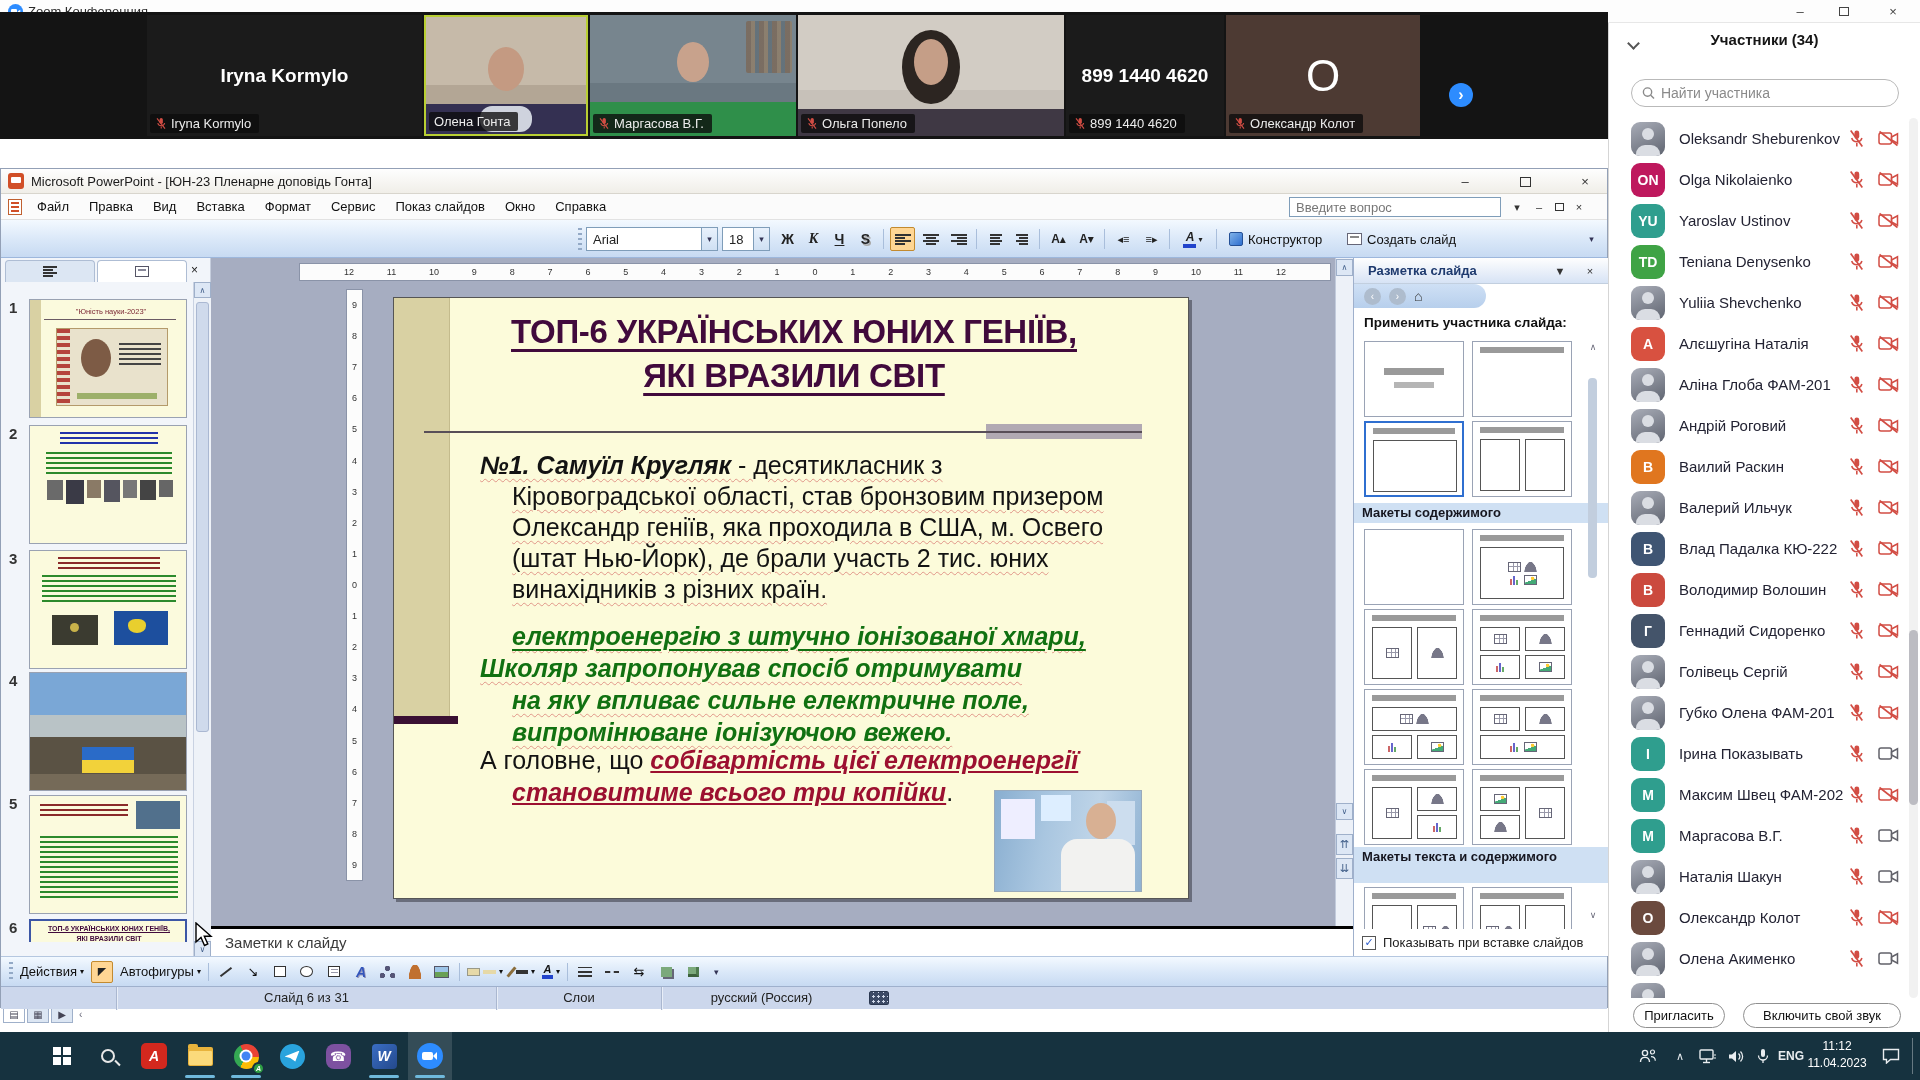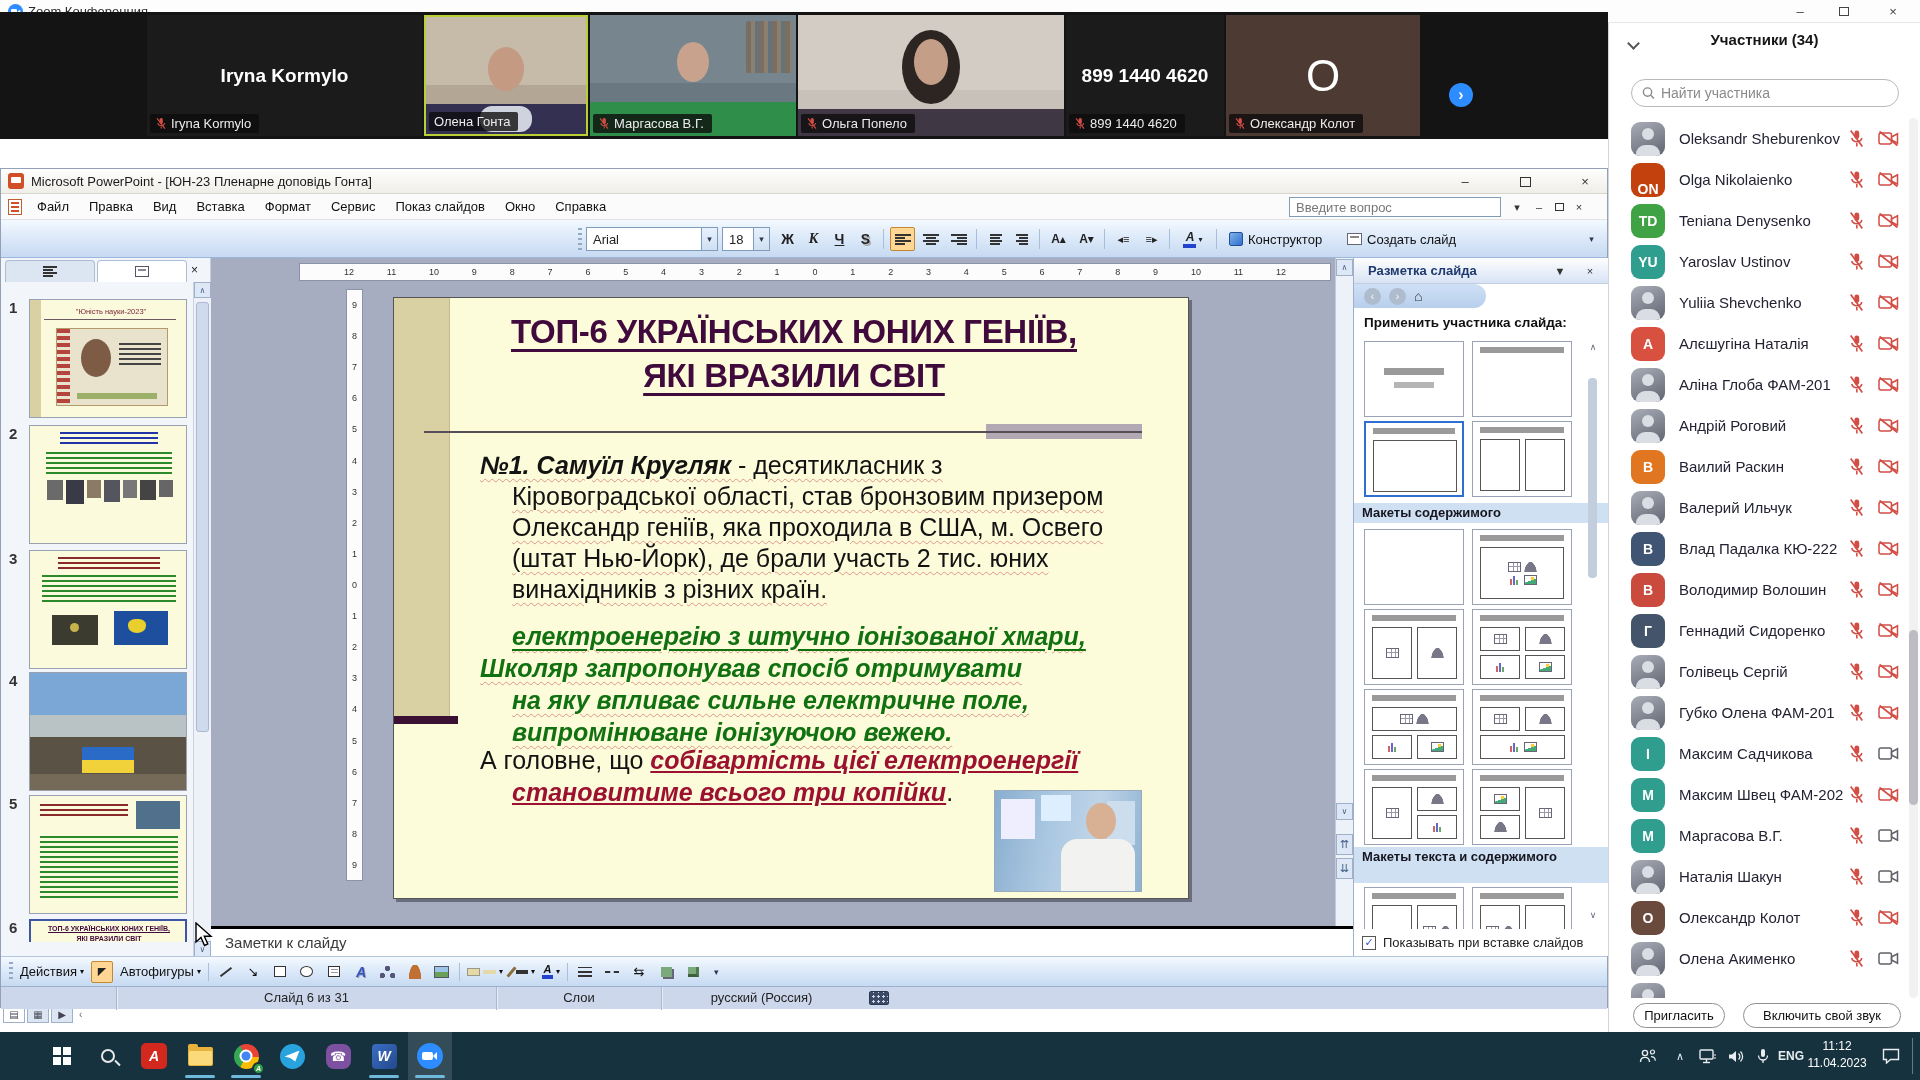--- a/index.html
+++ b/index.html
@@ -878,24 +878,45 @@
             <svg class="cam-off" width="21" height="17" viewBox="0 0 21 17">
               <rect x="1" y="3" width="12.5" height="11" rx="2" fill="none" stroke="#d24d44" stroke-width="1.5"></rect>
               <path d="M13.5 7l6-3.2v9.4l-6-3.2z" fill="none" stroke="#d24d44" stroke-width="1.5"></path>
               <line x1="1.5" y1="1.5" x2="19.5" y2="15.5" stroke="#d24d44" stroke-width="1.6"></line>
             </svg>
 
           </span>
         </div>
 
         <div class="prow">
-          <span class="pavatar" style="background: #c2410c; align-items: flex-end;">
+          <span class="pavatar" style="background: #be185d;">
             <i class="pinitials">ON</i>
           </span>
           <span class="pname">Olga Nikolaienko</span>
+          <span class="picons">
+            <svg class="mic-off" width="17" height="19" viewBox="0 0 16 18">
+              <rect x="6" y="1.5" width="4.6" height="8" rx="2.3" fill="#d24d44"></rect>
+              <path d="M3.5 8.5a5 5 0 0 0 9.6 0" fill="none" stroke="#d24d44" stroke-width="1.5"></path>
+              <line x1="8.3" y1="13.2" x2="8.3" y2="16.5" stroke="#d24d44" stroke-width="1.5"></line>
+              <line x1="2.5" y1="1.5" x2="13.5" y2="16.5" stroke="#d24d44" stroke-width="1.6"></line>
+            </svg>
+            <svg class="cam-off" width="21" height="17" viewBox="0 0 21 17">
+              <rect x="1" y="3" width="12.5" height="11" rx="2" fill="none" stroke="#d24d44" stroke-width="1.5"></rect>
+              <path d="M13.5 7l6-3.2v9.4l-6-3.2z" fill="none" stroke="#d24d44" stroke-width="1.5"></path>
+              <line x1="1.5" y1="1.5" x2="19.5" y2="15.5" stroke="#d24d44" stroke-width="1.6"></line>
+            </svg>
+
+          </span>
+        </div>
+
+        <div class="prow">
+          <span class="pavatar" style="background: rgb(47, 158, 142);">
+            <i class="pinitials">YU</i>
+          </span>
+          <span class="pname">Yaroslav Ustinov</span>
           <span class="picons">
             <svg class="mic-off" width="17" height="19" viewBox="0 0 16 18">
               <rect x="6" y="1.5" width="4.6" height="8" rx="2.3" fill="#d24d44"></rect>
               <path d="M3.5 8.5a5 5 0 0 0 9.6 0" fill="none" stroke="#d24d44" stroke-width="1.5"></path>
               <line x1="8.3" y1="13.2" x2="8.3" y2="16.5" stroke="#d24d44" stroke-width="1.5"></line>
               <line x1="2.5" y1="1.5" x2="13.5" y2="16.5" stroke="#d24d44" stroke-width="1.6"></line>
             </svg>
             <svg class="cam-off" width="21" height="17" viewBox="0 0 21 17">
               <rect x="1" y="3" width="12.5" height="11" rx="2" fill="none" stroke="#d24d44" stroke-width="1.5"></rect>
               <path d="M13.5 7l6-3.2v9.4l-6-3.2z" fill="none" stroke="#d24d44" stroke-width="1.5"></path>
@@ -919,41 +940,20 @@
             </svg>
             <svg class="cam-off" width="21" height="17" viewBox="0 0 21 17">
               <rect x="1" y="3" width="12.5" height="11" rx="2" fill="none" stroke="#d24d44" stroke-width="1.5"></rect>
               <path d="M13.5 7l6-3.2v9.4l-6-3.2z" fill="none" stroke="#d24d44" stroke-width="1.5"></path>
               <line x1="1.5" y1="1.5" x2="19.5" y2="15.5" stroke="#d24d44" stroke-width="1.6"></line>
             </svg>
 
           </span>
         </div>
 
-        <div class="prow">
-          <span class="pavatar" style="background: rgb(47, 158, 142);">
-            <i class="pinitials">YU</i>
-          </span>
-          <span class="pname">Yaroslav Ustinov</span>
-          <span class="picons">
-            <svg class="mic-off" width="17" height="19" viewBox="0 0 16 18">
-              <rect x="6" y="1.5" width="4.6" height="8" rx="2.3" fill="#d24d44"></rect>
-              <path d="M3.5 8.5a5 5 0 0 0 9.6 0" fill="none" stroke="#d24d44" stroke-width="1.5"></path>
-              <line x1="8.3" y1="13.2" x2="8.3" y2="16.5" stroke="#d24d44" stroke-width="1.5"></line>
-              <line x1="2.5" y1="1.5" x2="13.5" y2="16.5" stroke="#d24d44" stroke-width="1.6"></line>
-            </svg>
-            <svg class="cam-off" width="21" height="17" viewBox="0 0 21 17">
-              <rect x="1" y="3" width="12.5" height="11" rx="2" fill="none" stroke="#d24d44" stroke-width="1.5"></rect>
-              <path d="M13.5 7l6-3.2v9.4l-6-3.2z" fill="none" stroke="#d24d44" stroke-width="1.5"></path>
-              <line x1="1.5" y1="1.5" x2="19.5" y2="15.5" stroke="#d24d44" stroke-width="1.6"></line>
-            </svg>
-
-          </span>
-        </div>
-
         <div class="prow photo">
           <span class="pavatar"></span>
           <span class="pname">Yuliia Shevchenko</span>
           <span class="picons">
             <svg class="mic-off" width="17" height="19" viewBox="0 0 16 18">
               <rect x="6" y="1.5" width="4.6" height="8" rx="2.3" fill="#d24d44"></rect>
               <path d="M3.5 8.5a5 5 0 0 0 9.6 0" fill="none" stroke="#d24d44" stroke-width="1.5"></path>
               <line x1="8.3" y1="13.2" x2="8.3" y2="16.5" stroke="#d24d44" stroke-width="1.5"></line>
               <line x1="2.5" y1="1.5" x2="13.5" y2="16.5" stroke="#d24d44" stroke-width="1.6"></line>
             </svg>
@@ -1163,21 +1163,21 @@
               <line x1="1.5" y1="1.5" x2="19.5" y2="15.5" stroke="#d24d44" stroke-width="1.6"></line>
             </svg>
 
           </span>
         </div>
 
         <div class="prow cam-on">
           <span class="pavatar" style="background: rgb(47, 158, 142);">
             <i class="pinitials">I</i>
           </span>
-          <span class="pname">Максим Садчикова</span>
+          <span class="pname">Ірина Показывать</span>
           <span class="picons">
             <svg class="mic-off" width="17" height="19" viewBox="0 0 16 18">
               <rect x="6" y="1.5" width="4.6" height="8" rx="2.3" fill="#d24d44"></rect>
               <path d="M3.5 8.5a5 5 0 0 0 9.6 0" fill="none" stroke="#d24d44" stroke-width="1.5"></path>
               <line x1="8.3" y1="13.2" x2="8.3" y2="16.5" stroke="#d24d44" stroke-width="1.5"></line>
               <line x1="2.5" y1="1.5" x2="13.5" y2="16.5" stroke="#d24d44" stroke-width="1.6"></line>
             </svg>
 
             <svg class="cam-on" width="21" height="17" viewBox="0 0 21 17">
               <rect x="1" y="3" width="12.5" height="11" rx="2" fill="none" stroke="#62626a" stroke-width="1.5"></rect>

